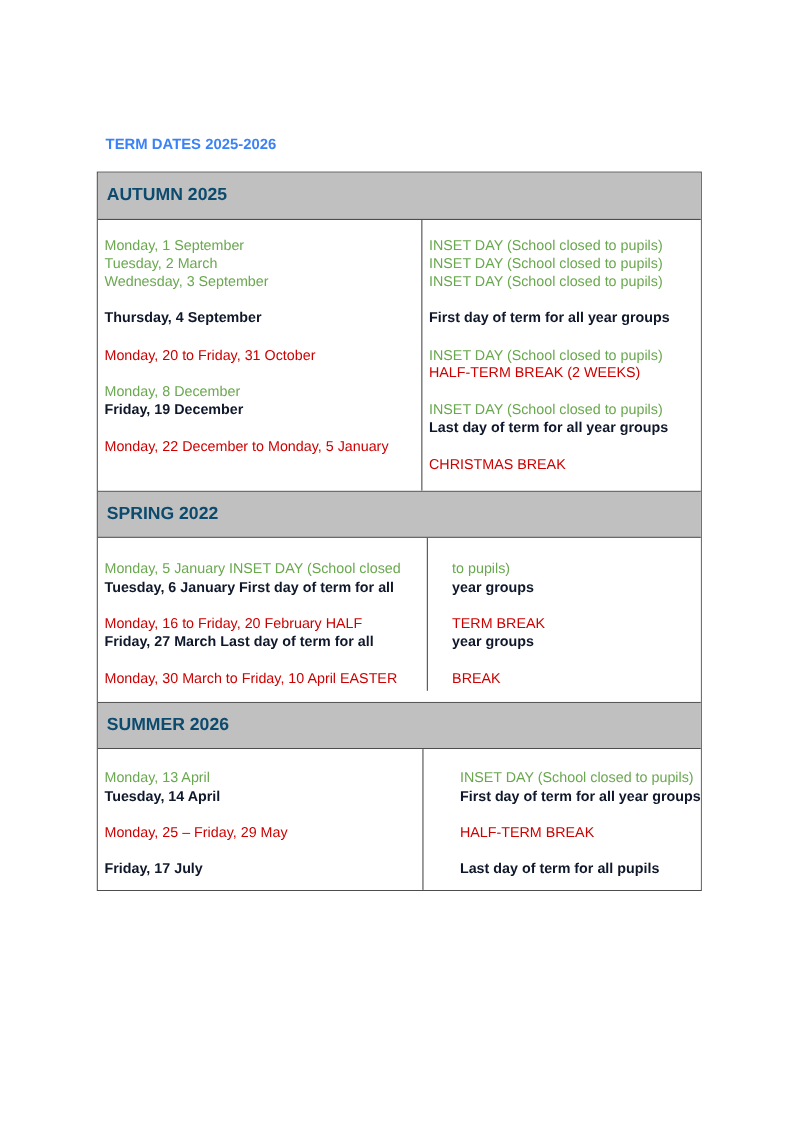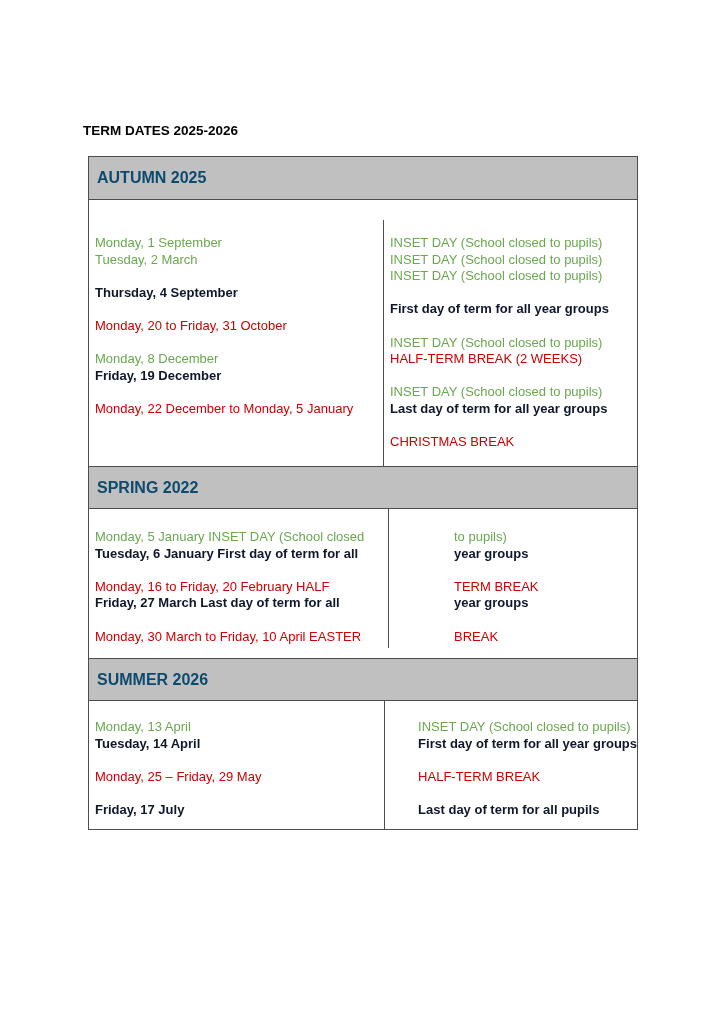--- a/index.html
+++ b/index.html
@@ -10,24 +10,24 @@
     color: #000;
   }
   .page {
     position: relative;
     width: 724px; height: 1024px;
     background: #ffffff;
     overflow: hidden;
   }
   .doc-title {
     position: absolute;
-    left: 83px; top: 123px;
+    left: 96px; top: 123px;
     font-size: 13.5px;
     font-weight: bold;
-    color: #000000;
+    color: #3b82f6;
   }
   .term-table {
     position: absolute;
     left: 88px; top: 156px;
     width: 548px;
     border: 1px solid var(--border, #4d4d4d);
     box-sizing: content-box;
   }
   .sec-header {
     height: 43px;
@@ -43,22 +43,22 @@
   }
   .section + .section .sec-header { border-top: 1px solid var(--border, #4d4d4d); }
   .sec-body {
     position: relative;
     display: flex;
     box-sizing: border-box;
     font-size: 13px;
     line-height: 16.6px;
     background: #fff;
   }
-  .sec0 .sec-body { height: 246px; padding-top: 15px; margin-top: 20px; }
-  .sec1 .sec-body { height: 149px; padding-top: 20px; gap: 43px; }
+  .sec0 .sec-body { height: 246px; padding-top: 15px; }
+  .sec1 .sec-body { height: 149px; padding-top: 20px; }
   .sec2 .sec-body { height: 128px; padding-top: 18px; gap: 38px; }
   .col { box-sizing: border-box; }
   .col.left { padding-left: 6px; }
   .col.right { flex: 1; }
   .sec0 .col.left { width: 294px; }
   .sec1 .col.left { width: 299px; }
   .sec2 .col.left { width: 295px; }
   .sec0 .col.right { padding-left: 7px; }
   .sec1 .col.right { padding-left: 23px; }
   .sec2 .col.right { padding-left: 7px; }
@@ -82,20 +82,21 @@
 
 <div class="page">
   <div class="doc-title">TERM DATES 2025-2026</div>
   <div class="term-table" id="term-table">
       <div class="section sec0">
         <div class="sec-header">AUTUMN 2025</div>
         <div class="sec-body">
           <div class="col left">
             <div class="line green">Monday, 1 September</div>
             <div class="line green">Tuesday, 2 March</div>
+            <div class="line green">Wednesday, 3 September</div>
             <div class="line spacer"></div>
             <div class="line bold">Thursday, 4 September</div>
             <div class="line spacer"></div>
             <div class="line red">Monday, 20 to Friday, 31 October</div>
             <div class="line spacer"></div>
             <div class="line green">Monday, 8 December</div>
             <div class="line bold">Friday, 19 December</div>
             <div class="line spacer"></div>
             <div class="line red">Monday, 22 December to Monday, 5 January</div>
           </div>

